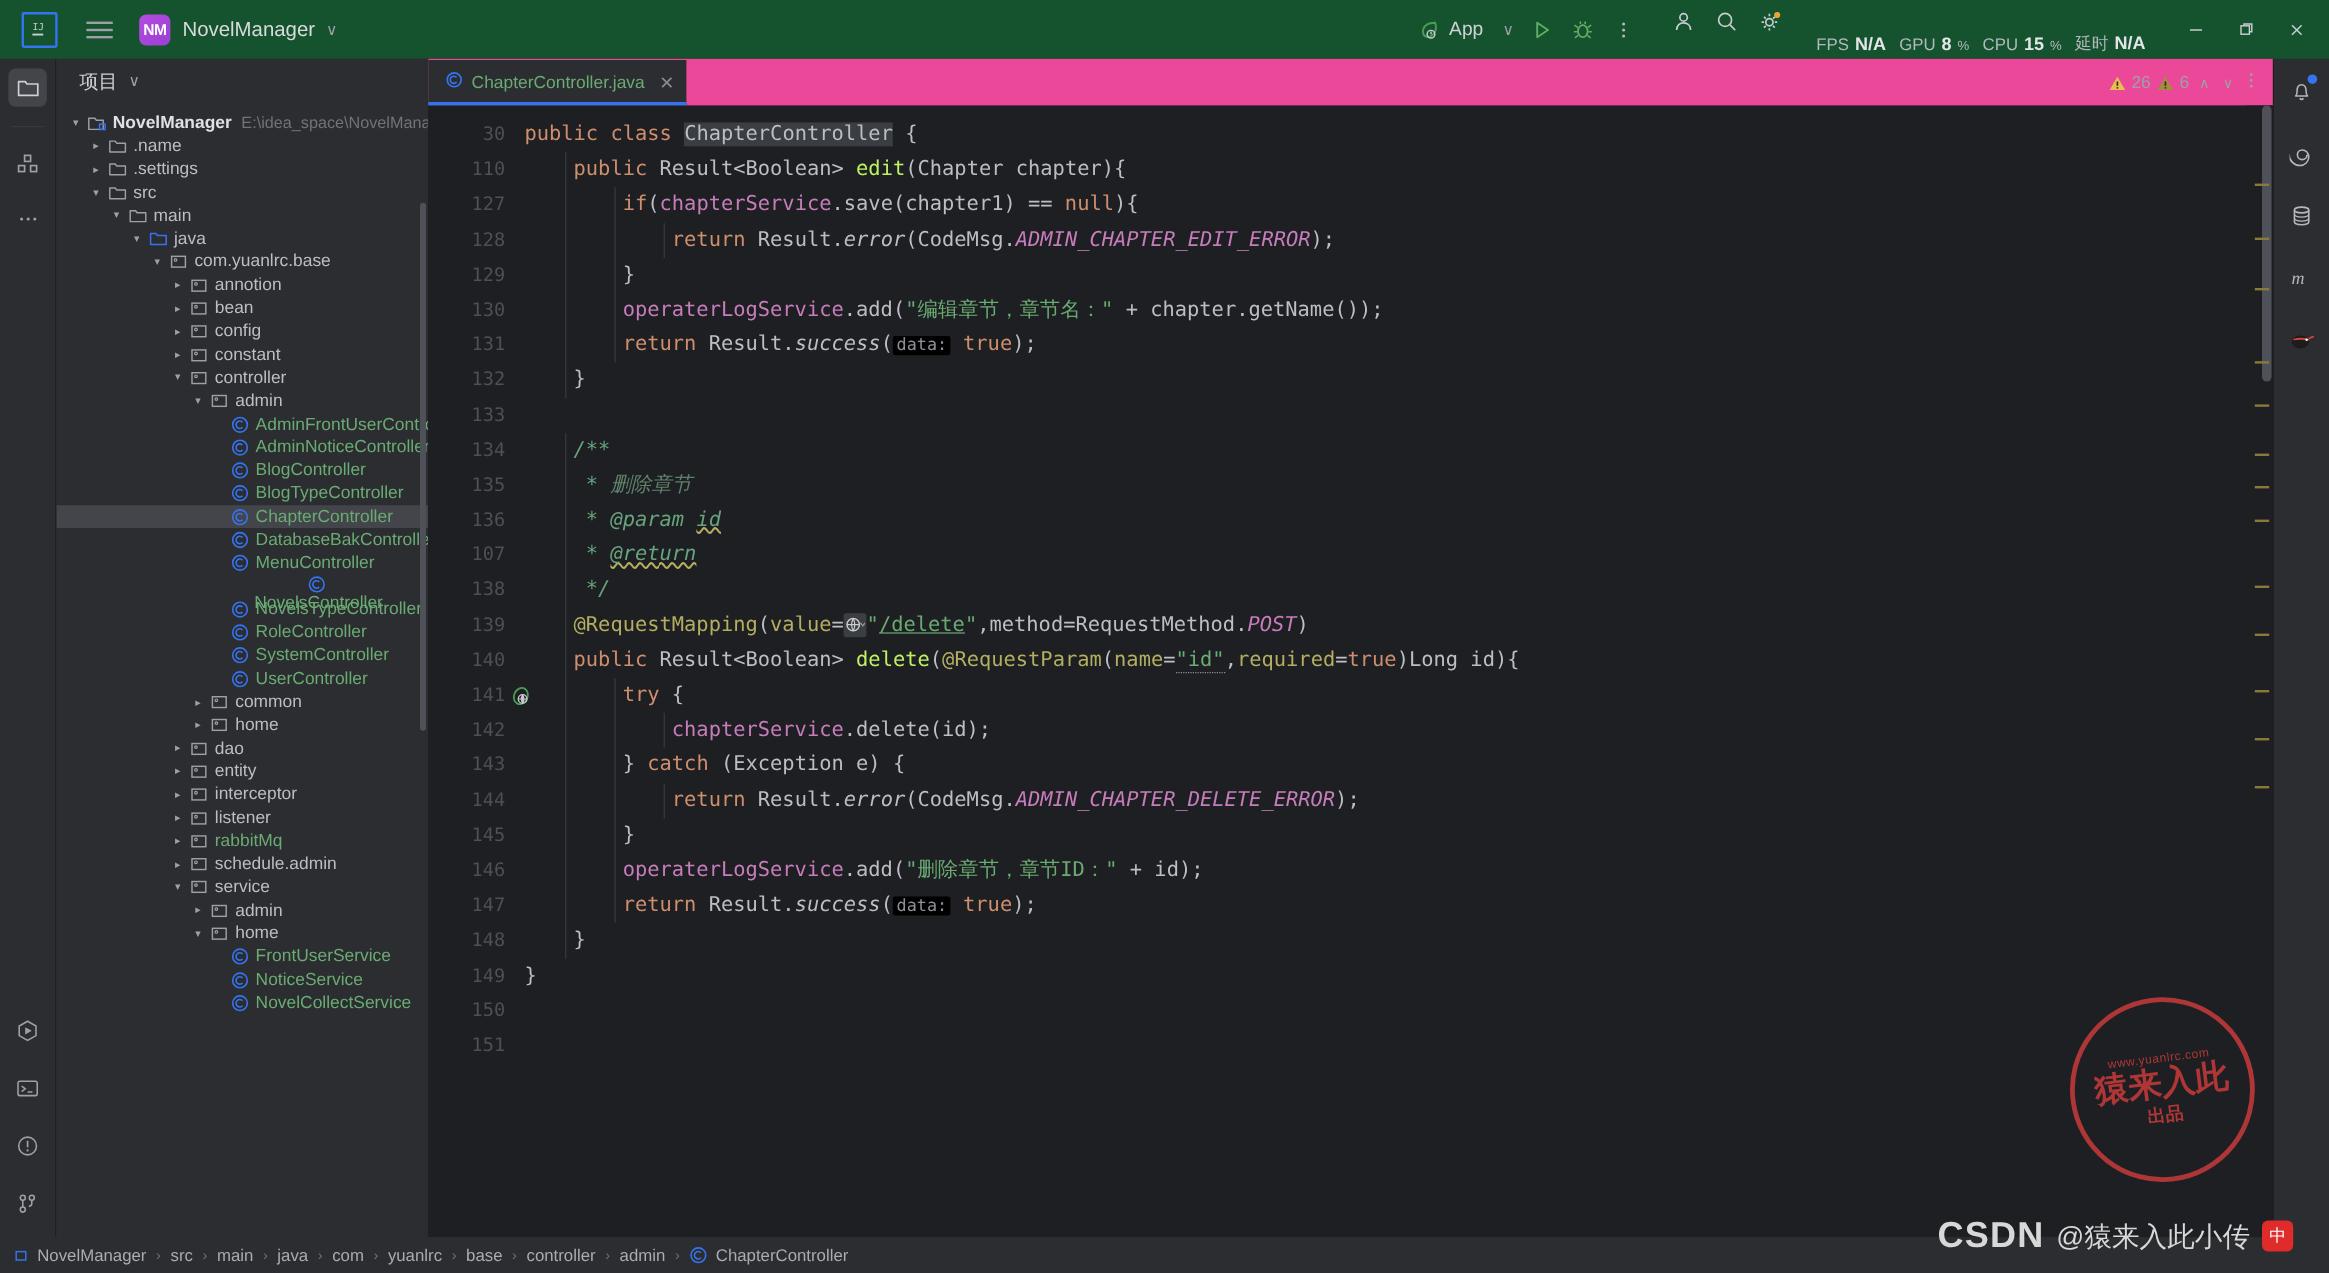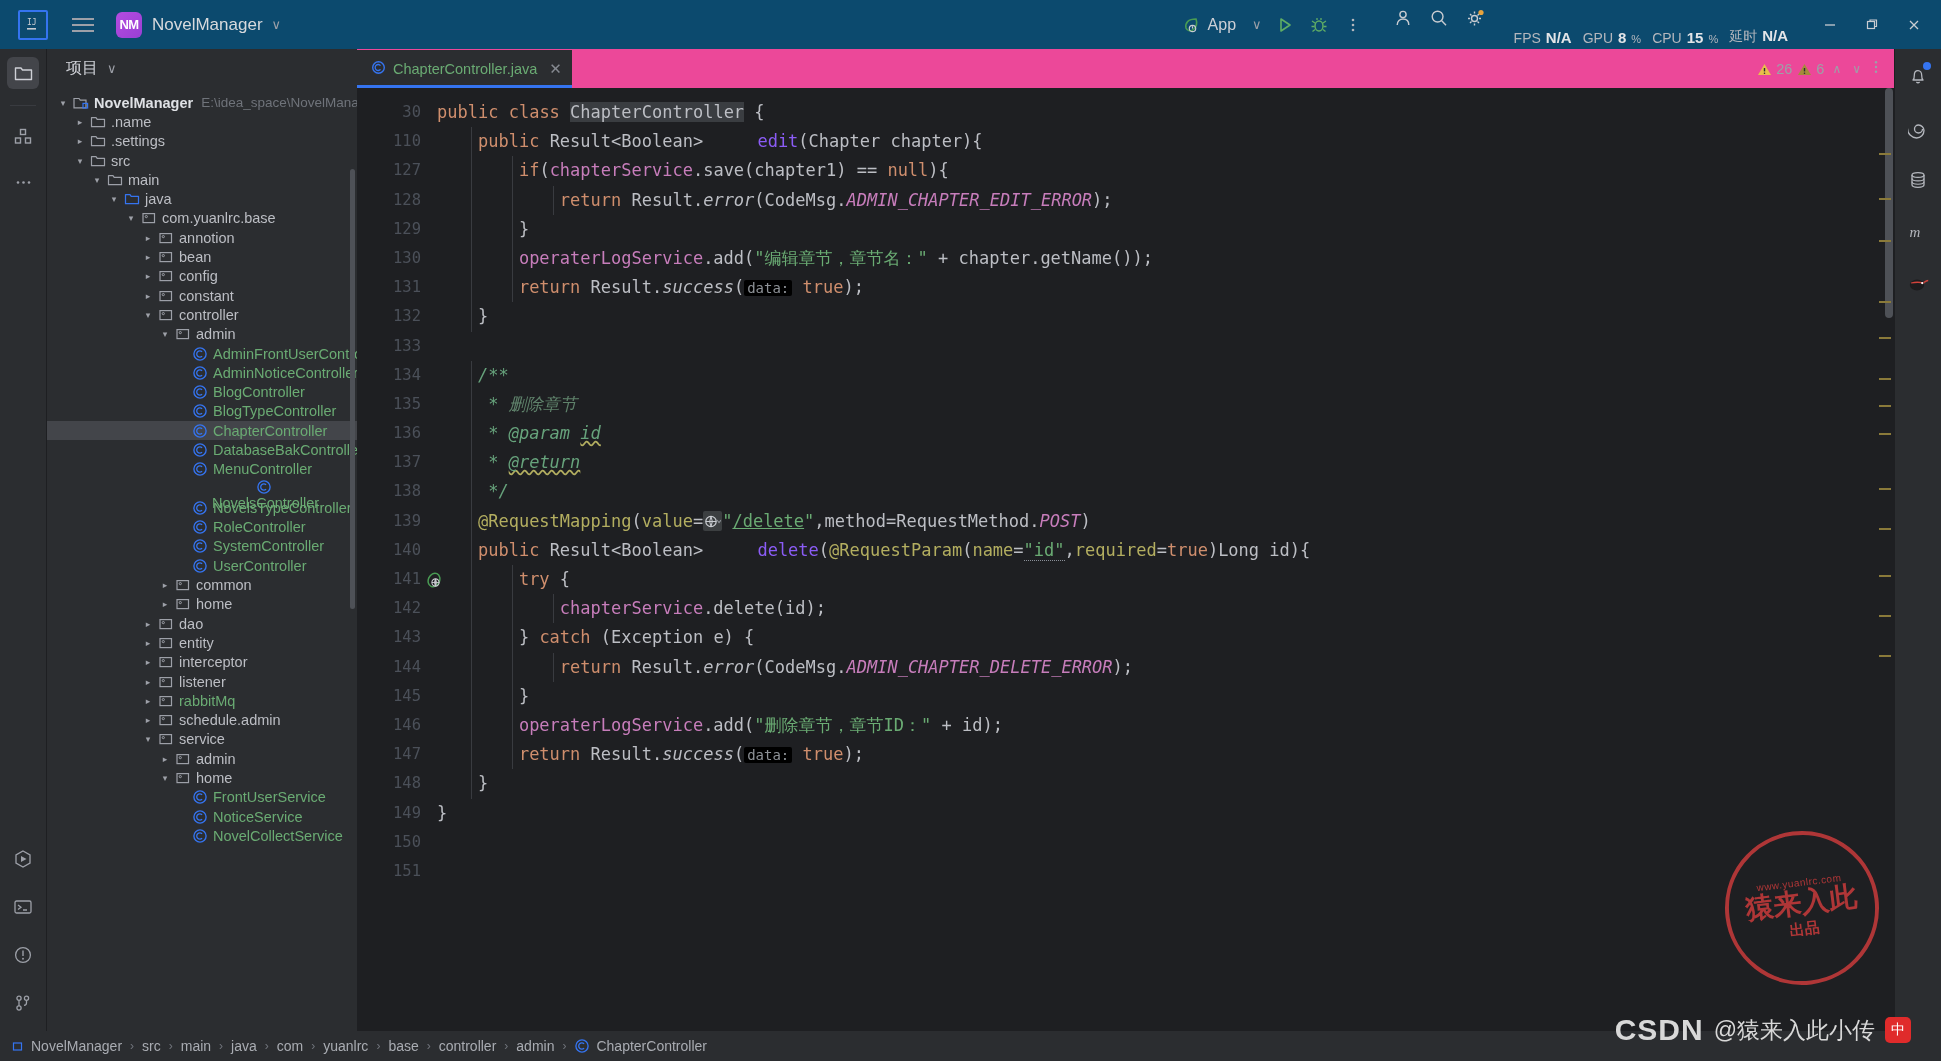--- a/index.html
+++ b/index.html
@@ -5,21 +5,21 @@
   html,body{margin:0;padding:0;background:#1a1a1c;}
   body{
     width:1941px;height:1061px;overflow:hidden;
     font-family:"Liberation Sans","DejaVu Sans",sans-serif;
     font-size:16px;color:#bcbec4;
     -webkit-font-smoothing:antialiased;
   }
   .app{position:relative;width:1941px;height:1061px;background:#2b2d30;display:flex;flex-direction:column;}
 
   
-  .titlebar{height:49px;min-height:49px;background:#0c4a6e;display:flex;align-items:center;padding:0 0 0 10px;position:relative;}
+  .titlebar{height:49px;min-height:49px;background:#14532d;display:flex;align-items:center;padding:0 0 0 10px;position:relative;}
   .ij-logo{width:26px;height:26px;border:2px solid #3574f0;border-radius:2px;display:flex;align-items:center;justify-content:center;margin-left:8px;}
   .ij-logo svg{display:block;}
   .hamburger{width:30px;height:30px;margin-left:20px;display:flex;flex-direction:column;justify-content:center;gap:4px;align-items:center;cursor:pointer;}
   .hamburger i{display:block;width:22px;height:2px;background:#9da0a8;}
   .proj-badge{width:26px;height:26px;border-radius:6px;background:linear-gradient(135deg,#b44ce0,#9a3fd4);color:#fff;font-size:13px;font-weight:bold;display:flex;align-items:center;justify-content:center;margin-left:18px;letter-spacing:-0.5px;}
   .proj-name{margin-left:10px;font-size:17px;color:#d8dadd;}
   .chev{display:inline-block;margin-left:9px;color:#9da0a8;font-size:13px;}
   .tb-right{margin-left:auto;display:flex;align-items:center;height:49px;padding-right:6px;}
   .run-config{display:flex;align-items:center;gap:7px;padding:0 6px;height:32px;cursor:pointer;}
   .leaf{width:20px;height:20px;position:relative;}
@@ -71,21 +71,21 @@
   .codearea{flex:1;display:flex;position:relative;min-height:0;background:#1e1f22;font-family:"DejaVu Sans Mono","Liberation Mono",monospace;font-size:17px;}
   .gutter{width:72px;min-width:72px;text-align:right;padding-top:10px;color:#4b5059;user-select:none;position:relative;}
   .gutterline{height:29.2px;line-height:29.2px;padding-right:8px;font-size:15.5px;position:relative;}
   .gut-icon{position:absolute;right:-14px;top:5px;width:18px;height:18px;}
   .code{flex:1;padding-top:10px;position:relative;overflow:hidden;min-width:0;}
   .cline{height:29.2px;line-height:29.2px;white-space:pre;padding-left:8px;position:relative;}
 
   
   .kw{color:#cf8e6d;}
   .txt{color:#bcbec4;}
-  .mth{color:#8b5cf6;margin-left:44px;}
+  .mth{color:#bef264;}
   .mthi{color:#bcbec4;font-style:italic;}
   .fld{color:#c77dbb;}
   .str{color:#6aab73;}
   .cmt{color:#5f826b;font-style:italic;}
   .cmtb{color:#67a37c;font-style:italic;}
   .ann{color:#b3ae60;}
   .cst{color:#c77dbb;font-style:italic;}
   .hint{background:#000000;color:#8d9196;font-size:14px;padding:0 3px;border-radius:2px;font-style:normal;}
   .ident-hl{background:#3a3d41;}
   .link{color:#6aab73;text-decoration:underline;}
@@ -742,21 +742,21 @@
             <div class="gutterline">127</div>
             <div class="gutterline">128</div>
             <div class="gutterline">129</div>
             <div class="gutterline">130</div>
             <div class="gutterline">131</div>
             <div class="gutterline">132</div>
             <div class="gutterline">133</div>
             <div class="gutterline">134</div>
             <div class="gutterline">135</div>
             <div class="gutterline">136</div>
-            <div class="gutterline">137</div>
+            <div class="gutterline">107</div>
             <div class="gutterline">138</div>
             <div class="gutterline">139</div>
             <div class="gutterline">140</div>
             <div class="gutterline">141<span class="gut-icon"><svg width="17" height="17" viewBox="0 0 17 17">
                   <ellipse cx="8" cy="8" rx="5.6" ry="7" fill="none" stroke="#499c54" stroke-width="1.5" transform="rotate(25 8 8)"></ellipse>
                   <circle cx="9.5" cy="10.5" r="3.6" fill="none" stroke="#c9ccd1" stroke-width="1.1"></circle>
                   <path d="M5.9 10.5 H13.1 M9.5 6.9 V14.1 M9.5 6.9 Q7.2 10.5 9.5 14.1 M9.5 6.9 Q11.8 10.5 9.5 14.1" stroke="#c9ccd1" stroke-width="0.9" fill="none"></path>
                 </svg></span></div>
             <div class="gutterline">142</div>
             <div class="gutterline">143</div>

